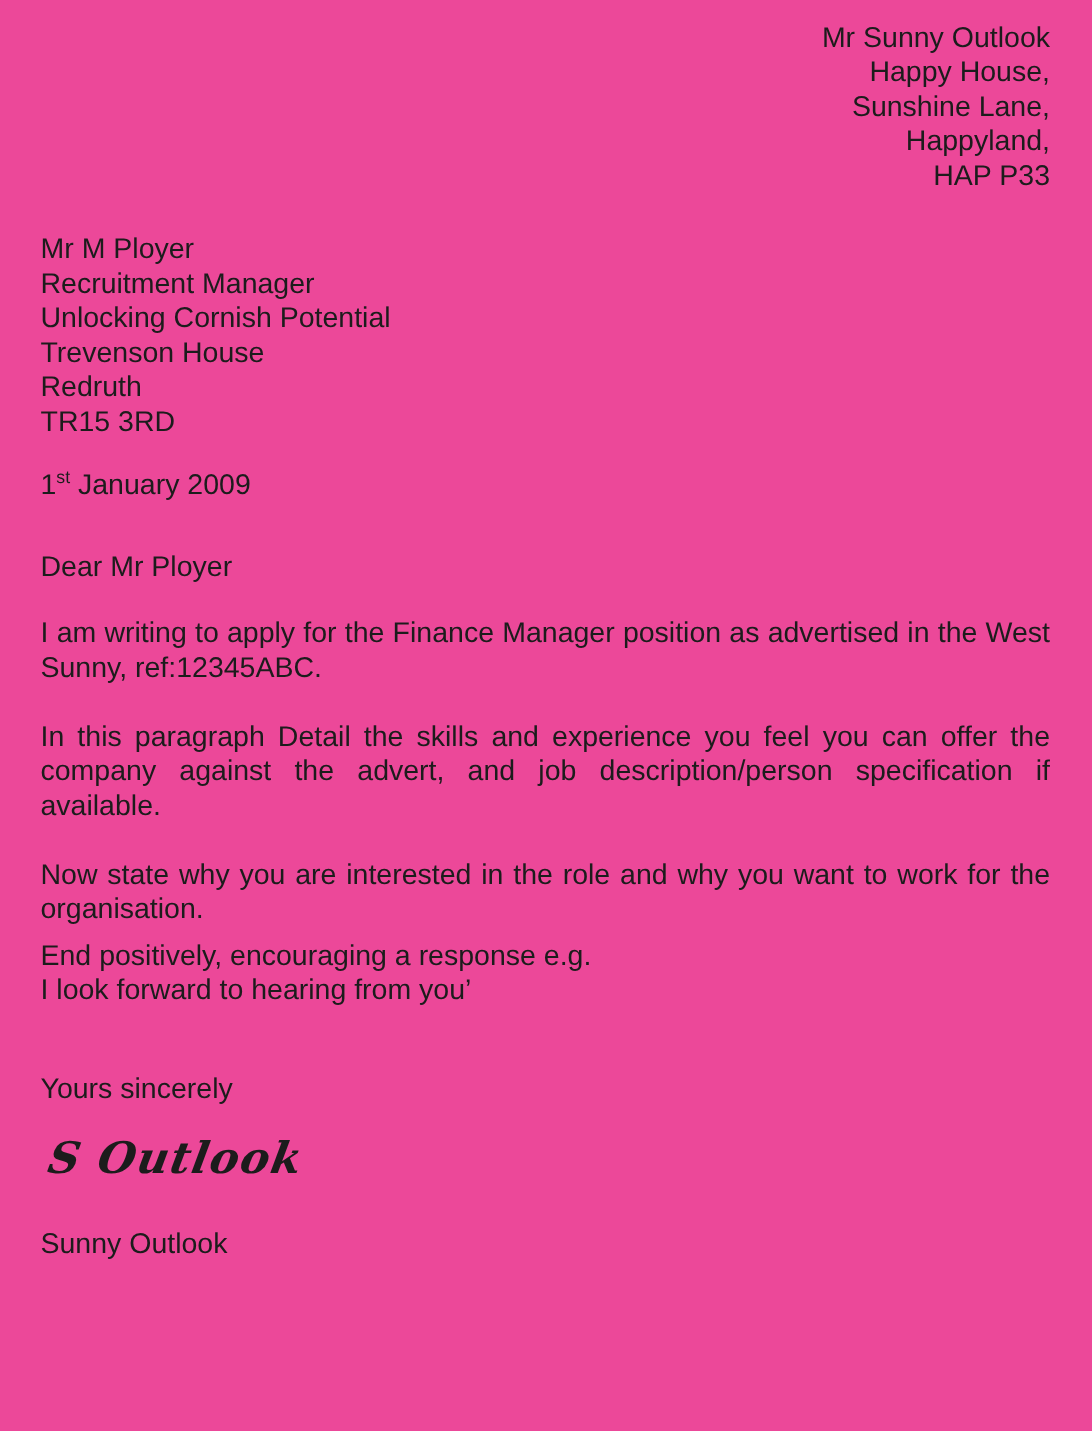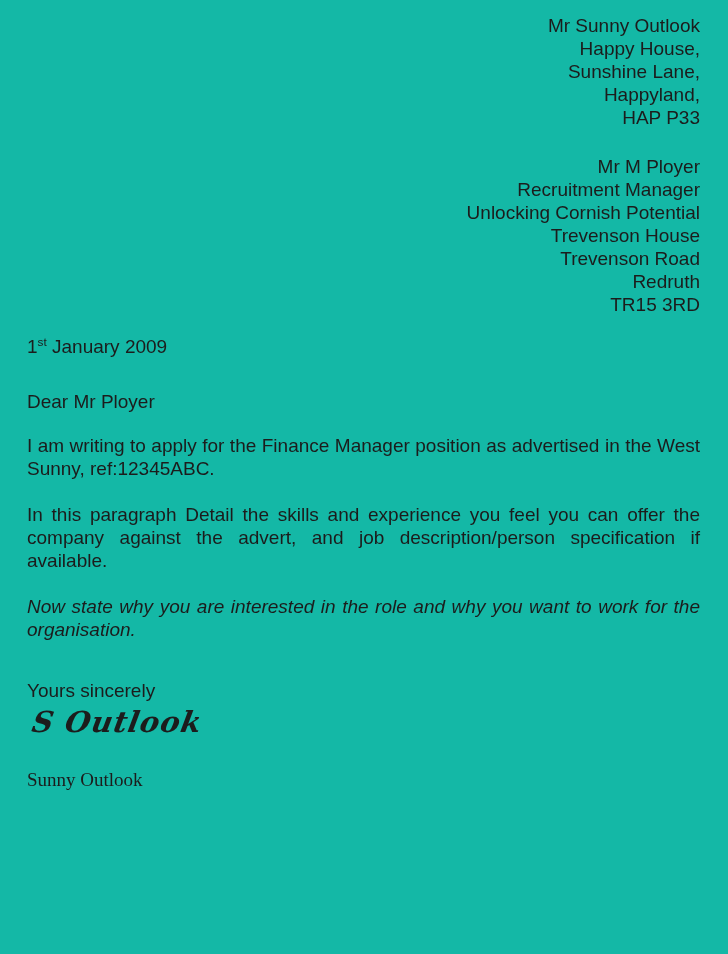--- a/index.html
+++ b/index.html
@@ -1,98 +1,101 @@
 <!DOCTYPE html>
 <html><head>
 <meta charset="utf-8">
 <style>
   html, body { margin: 0; padding: 0; background: #ffffff; }
   .page {
     position: relative;
     width: 728px;
     height: 954px;
     margin: 0 auto;
-    background: #14b8a6;
+    background: #ec4899;
     color: #1c1c1c;
     font-family: "Liberation Sans", sans-serif;
     font-size: 19px;
     line-height: 23px;
     box-sizing: border-box;
     padding: 14px 28px 0 27px;
     overflow: hidden;
   }
   .sender-block {
     text-align: right;
     margin-bottom: 26px;
   }
   .recipient-block {
-    text-align: right;
+    text-align: left;
     margin-bottom: 19px;
   }
   .address-line { white-space: nowrap; }
   .date-line { margin-bottom: 32px; }
   .ordinal {
     vertical-align: super;
     font-size: 0.62em;
     line-height: 0;
   }
   .salutation { margin-bottom: 21px; }
   .body-paragraph {
     text-align: justify;
     margin: 0 0 23px 0;
   }
-  .body-paragraph.last { margin-bottom: 38px; font-style: italic; }
+  .body-paragraph.last { margin-bottom: 8px; }
   .closing-paragraph { margin-bottom: 43px; }
-  .sign-off { margin-bottom: 0; }
+  .sign-off { margin-bottom: 14px; }
   .signature {
     font-family: "DejaVu Serif", serif;
     font-style: italic;
     font-weight: bold;
     font-size: 29px;
     line-height: 40px;
     letter-spacing: 1px;
     transform: skewX(-10deg);
     transform-origin: left bottom;
     margin: 0 0 26px 2px;
   }
-  .typed-name { margin-bottom: 0; font-family: Liberation Serif, serif; }
+  .typed-name { margin-bottom: 0; }
 </style>
 </head>
 <body>
 
 <div class="page">
 
   <div class="sender-block">
     <div class="address-line">Mr Sunny Outlook</div>
     <div class="address-line">Happy House,</div>
     <div class="address-line">Sunshine Lane,</div>
     <div class="address-line">Happyland,</div>
     <div class="address-line">HAP P33</div>
   </div>
 
   <div class="recipient-block">
     <div class="address-line">Mr M Ployer</div>
     <div class="address-line">Recruitment Manager</div>
     <div class="address-line">Unlocking Cornish Potential</div>
     <div class="address-line">Trevenson House</div>
-    <div class="address-line">Trevenson Road</div>
     <div class="address-line">Redruth</div>
     <div class="address-line">TR15 3RD</div>
   </div>
 
   <div class="date-line"><span>1</span><span class="ordinal">st</span><span> January 2009</span></div>
 
   <div class="salutation">Dear Mr Ployer</div>
 
   <p class="body-paragraph">I am writing to apply for the Finance Manager position as advertised in the West Sunny, ref:12345ABC.</p>
 
   <p class="body-paragraph">In this paragraph Detail the skills and experience you feel you can offer the company against the advert, and job description/person specification if available.</p>
 
   <p class="body-paragraph last">Now state why you are interested in the role and why you want to work for the organisation.</p>
 
+  <div class="closing-paragraph">
+    <div>End positively, encouraging a response e.g.</div>
+    <div>I look forward to hearing from you’</div>
+  </div>
 
   <div class="sign-off">Yours sincerely</div>
 
   <div class="signature">S Outlook</div>
 
   <div class="typed-name">Sunny Outlook</div>
 
 </div>
 
 </body></html>

